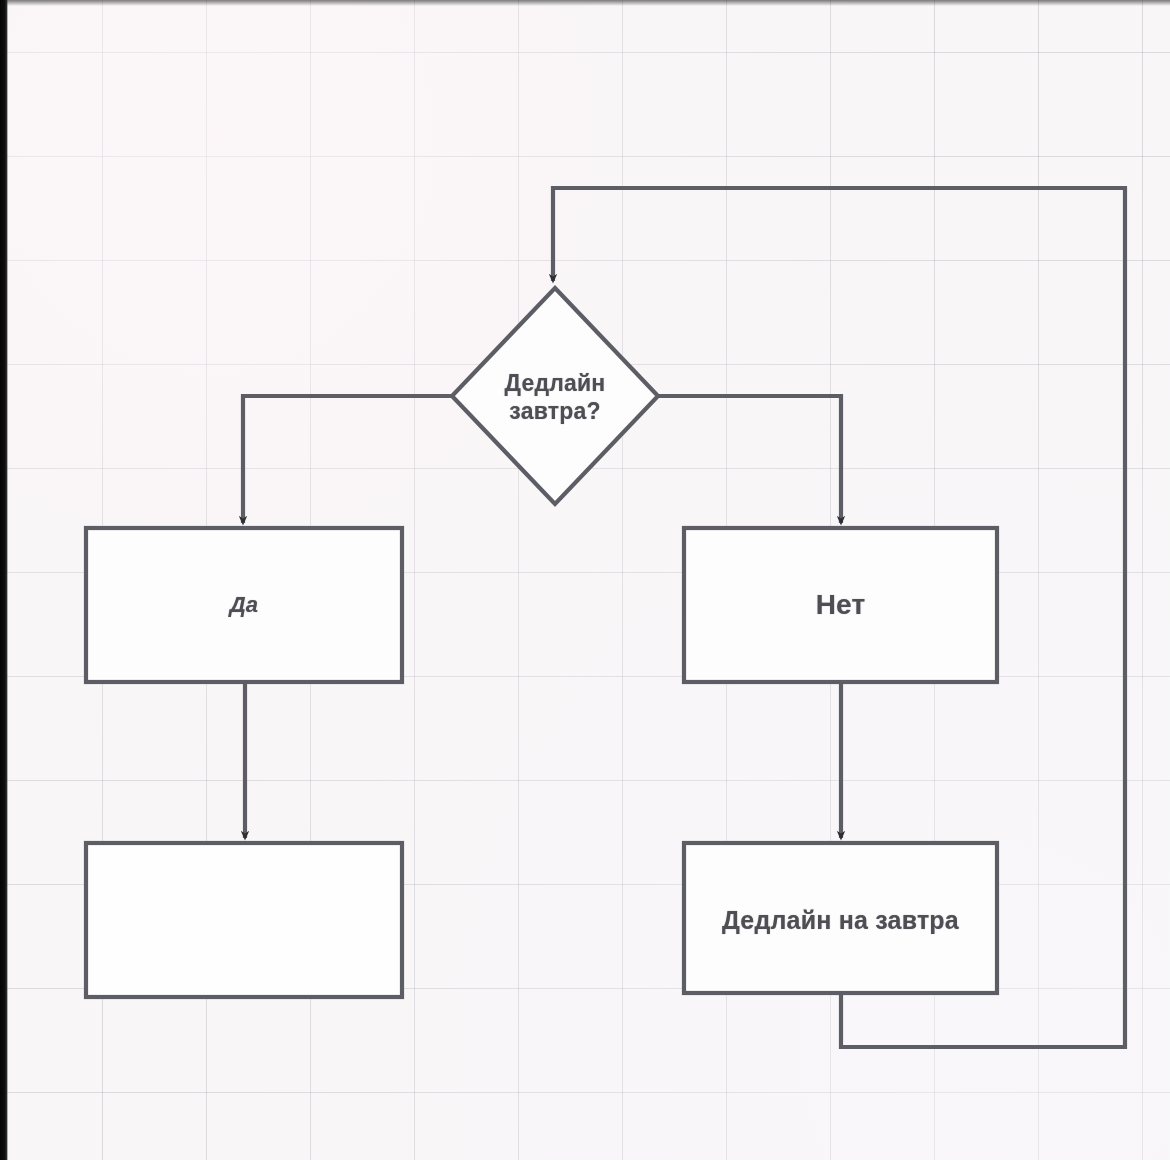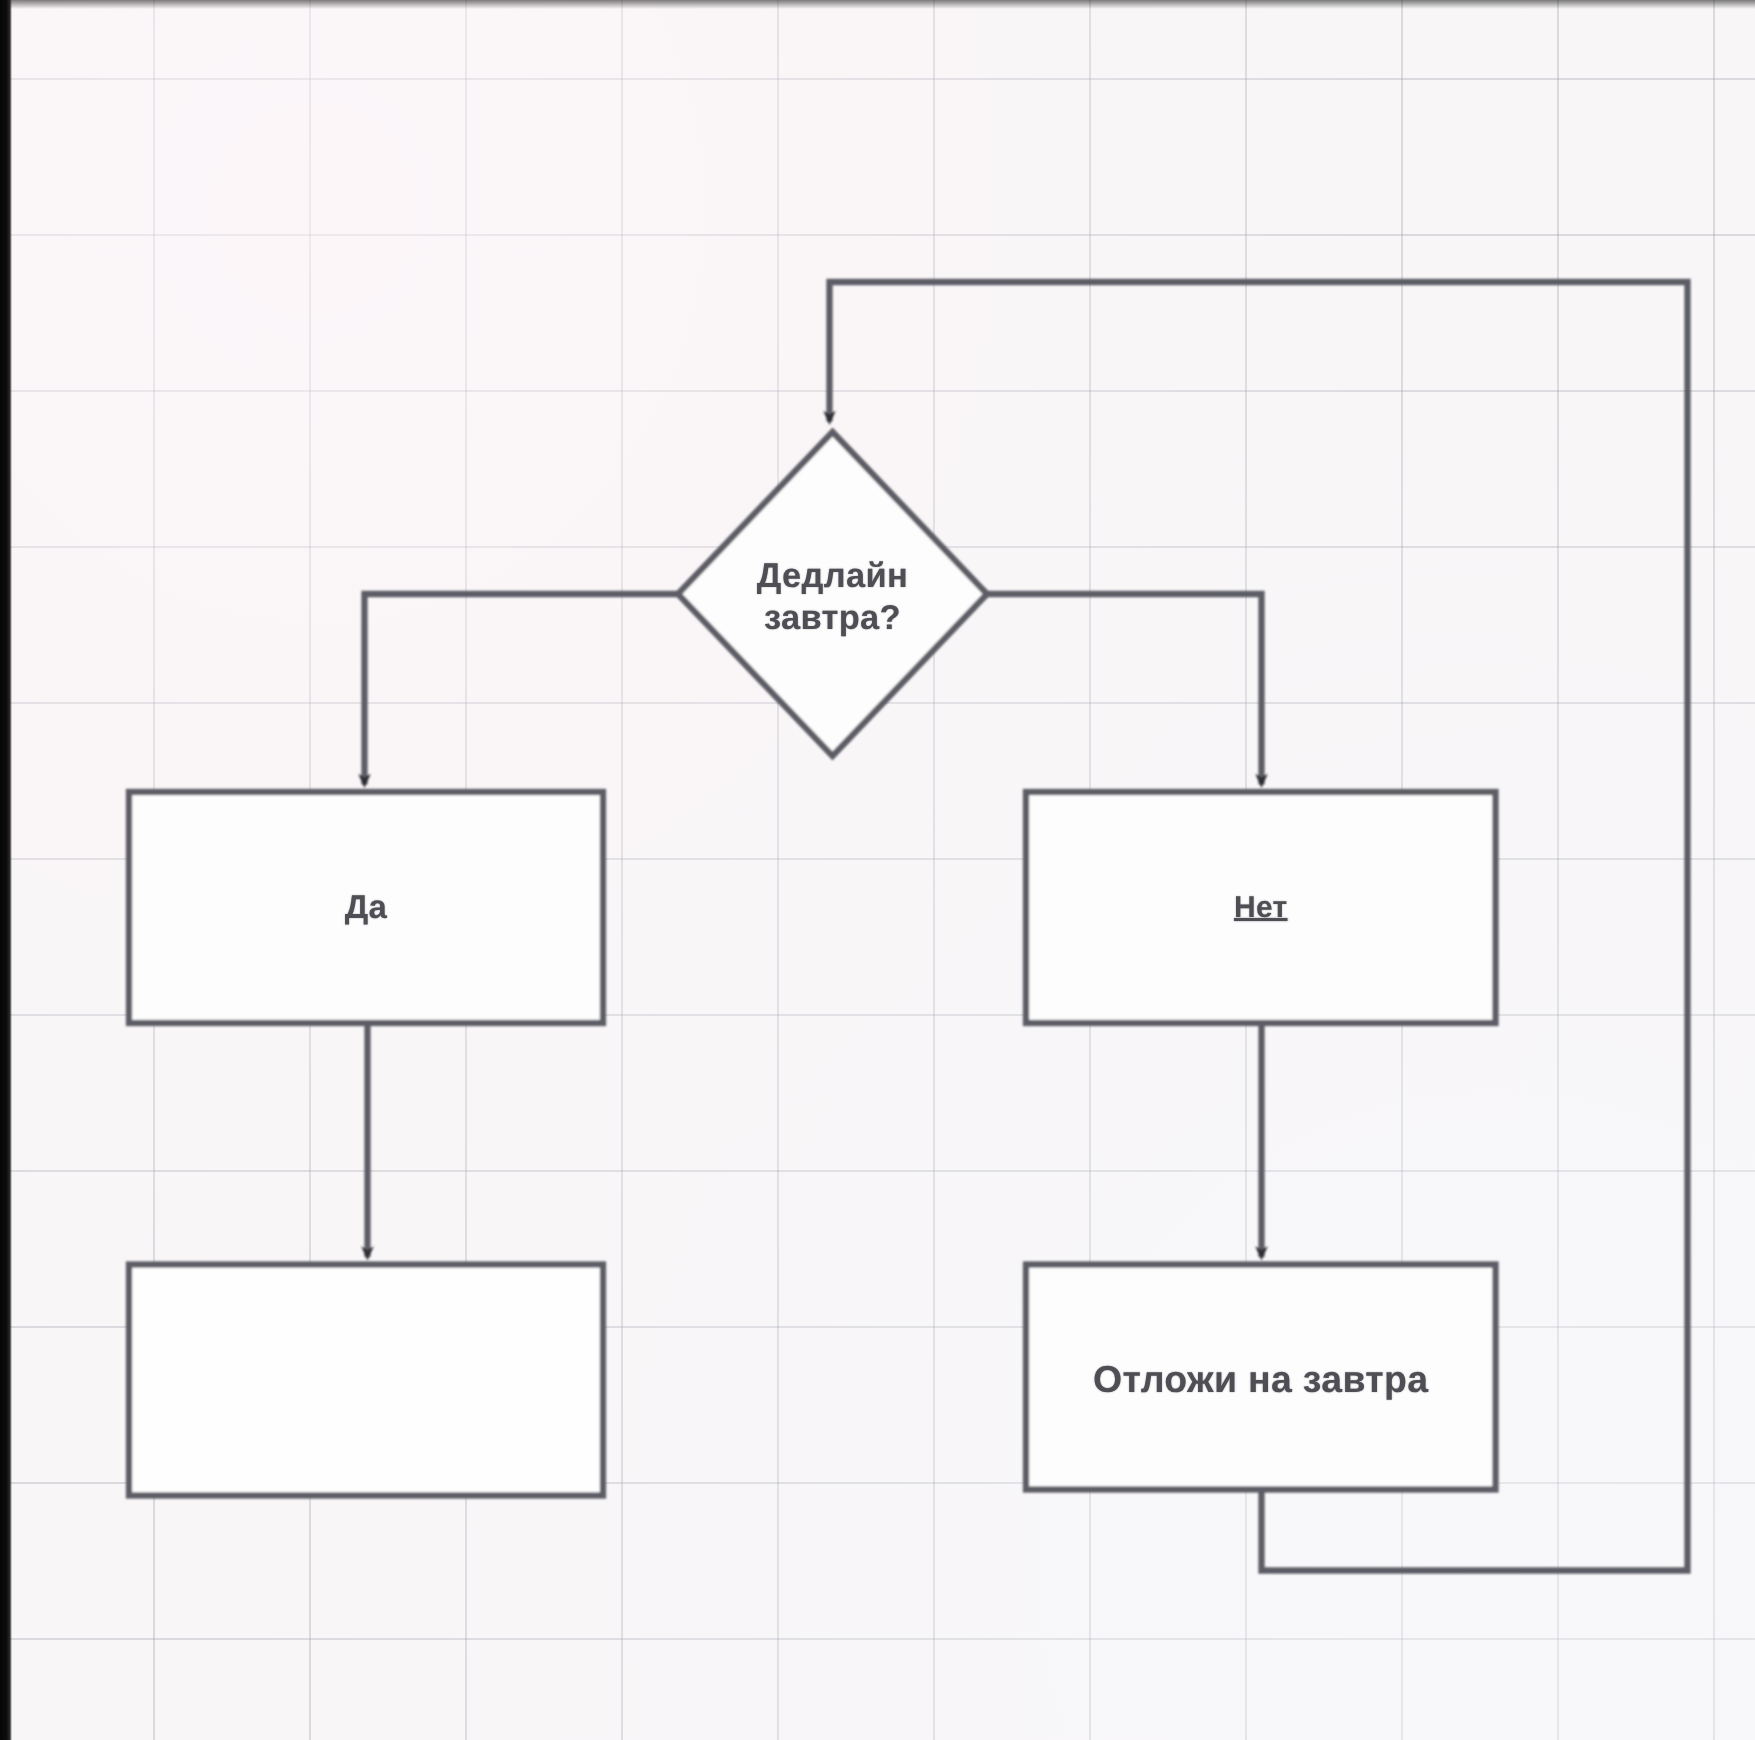--- a/index.html
+++ b/index.html
@@ -65,22 +65,22 @@
     display: flex;
     align-items: center;
     justify-content: center;
     text-align: center;
     color: #4e4e54;
     font-weight: bold;
     letter-spacing: 0.2px;
     text-shadow: 0 0 1.1px rgba(90,90,98,0.55);
     user-select: none;
   }
-  .lbl-da     { left: 86px;  top: 528px; width: 316px; height: 154px; font-size: 22px; }
-  .lbl-net    { left: 684px; top: 528px; width: 313px; height: 154px; font-size: 20px; text-decoration: underline; }
+  .lbl-da     { left: 86px;  top: 528px; width: 316px; height: 154px; font-size: 22px; font-style: italic; }
+  .lbl-net    { left: 684px; top: 528px; width: 313px; height: 154px; font-size: 28px; }
   .lbl-otlozhi{ left: 684px; top: 843px; width: 313px; height: 154px; font-size: 25px; }
   .lbl-diamond{ left: 455px; top: 352px; width: 200px; height: 90px; font-size: 23px; line-height: 1.22; flex-direction: column; }
 
   .lbl-hana {
     position: absolute;
     left: 86px; top: 843px;
     width: 316px; height: 154px;
     display: flex;
     align-items: center;
     justify-content: center;
@@ -137,17 +137,17 @@
   <div class="node-label lbl-diamond">
     <span>Дедлайн</span>
     <span>завтра?</span>
   </div>
 
   <div class="node-label lbl-da">Да</div>
 
   <div class="node-label lbl-net">Нет</div>
 
 
-  <div class="node-label lbl-otlozhi">Отложи на завтра</div>
+  <div class="node-label lbl-otlozhi">Дедлайн на завтра</div>
 
   <div id="edge-top"></div>
   <div id="edge-left"></div>
 </div>
 
 </body></html>

